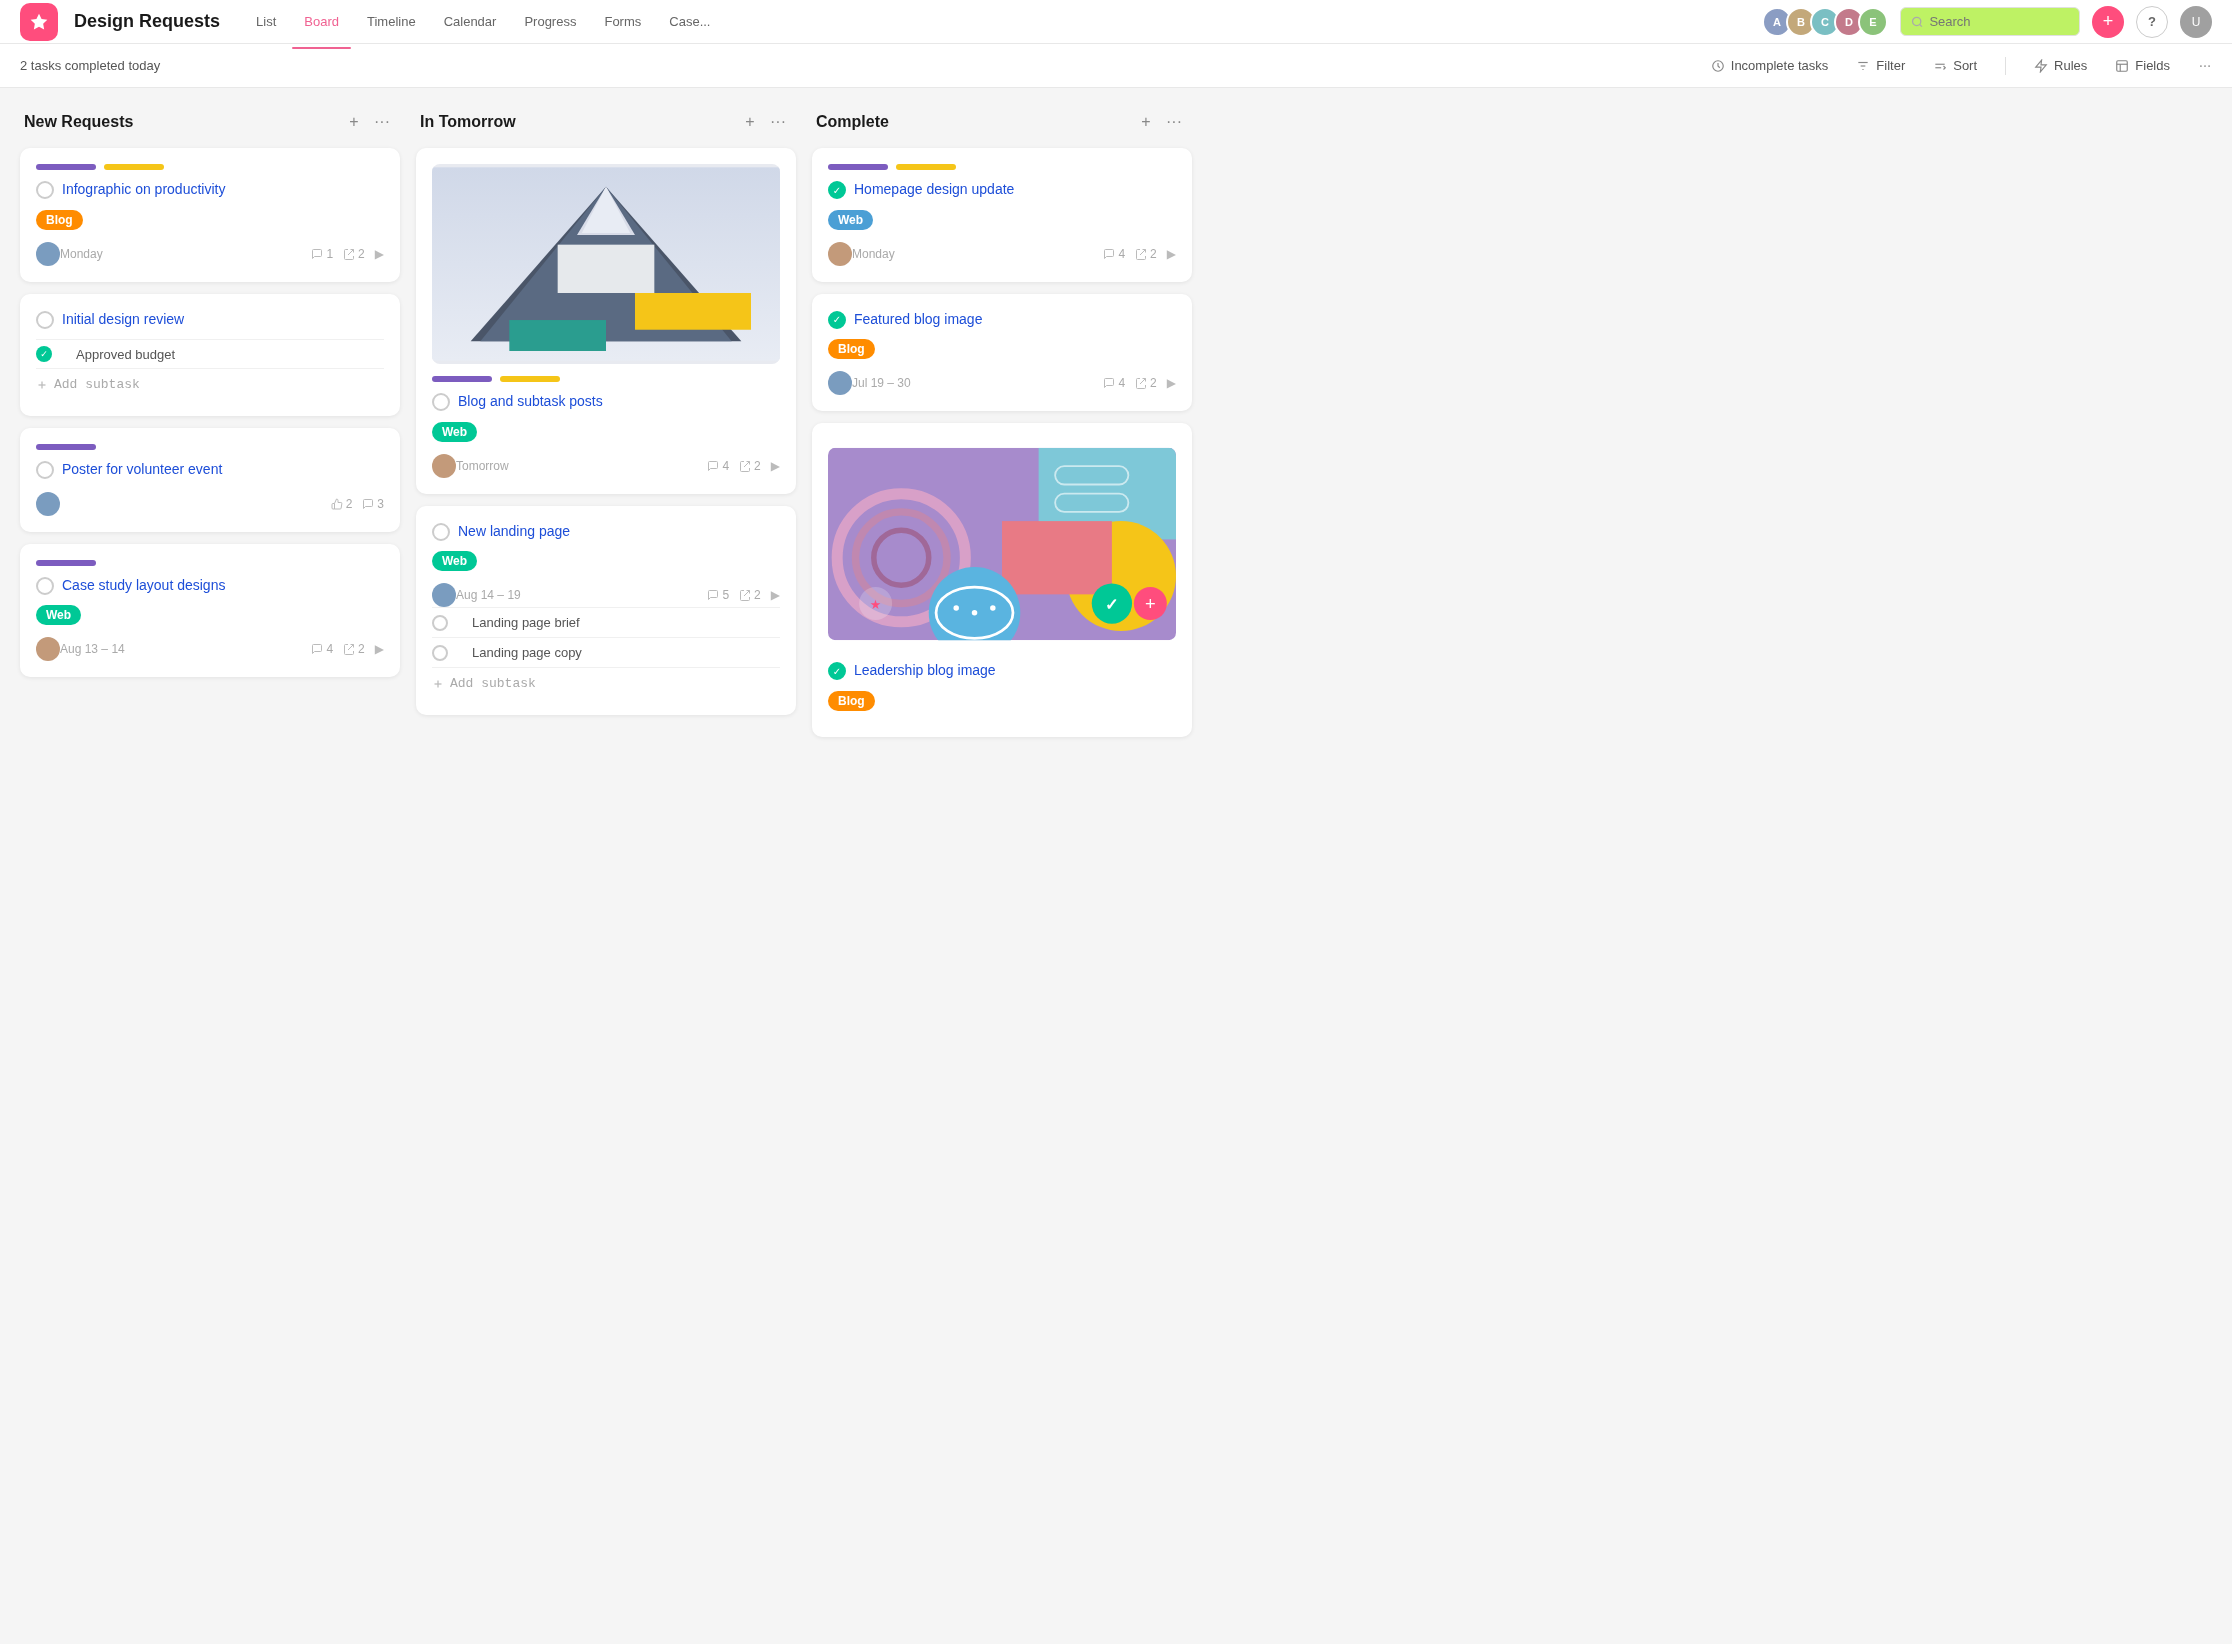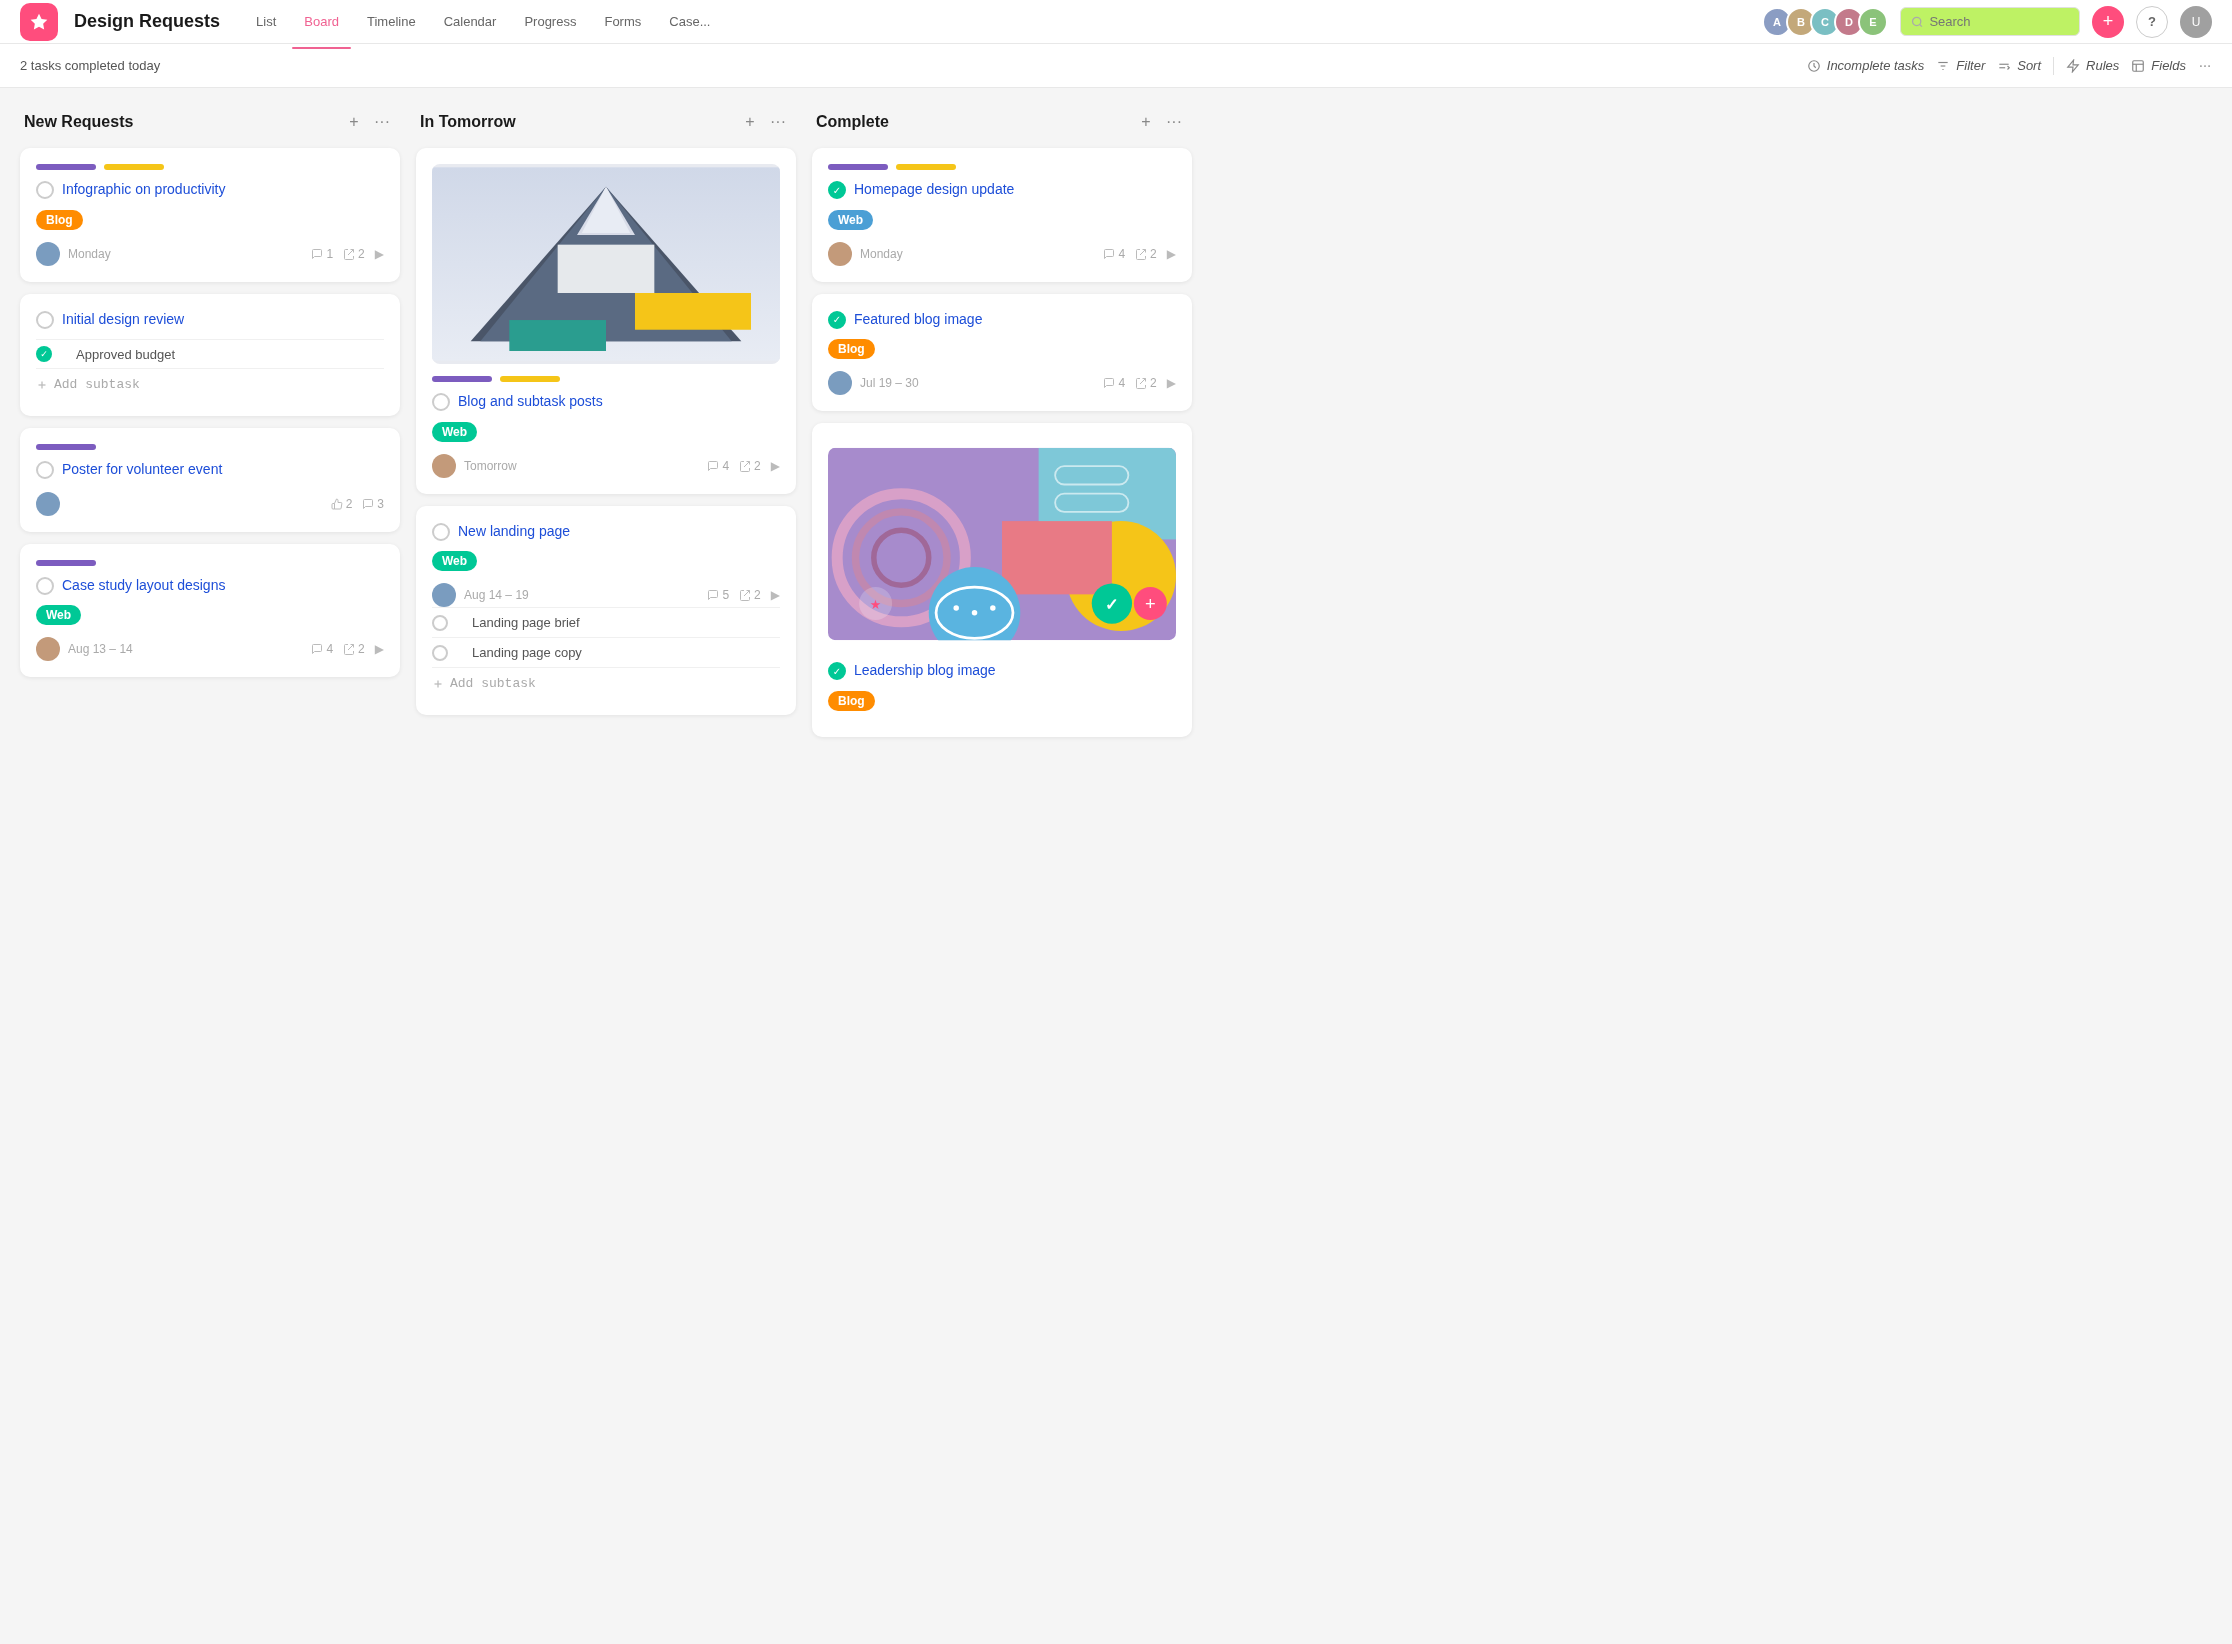--- a/index.html
+++ b/index.html
@@ -25,21 +25,21 @@
     .av5 { background: #8bc37a; }
     .search-box { display: flex; align-items: center; background: #bef264; border: 1px solid #e0e0e0; border-radius: 6px; padding: 6px 10px; gap: 6px; width: 180px; }
     .search-box input { border: none; background: transparent; outline: none; font-size: 13px; color: #666; width: 100%; }
     .add-btn { width: 32px; height: 32px; background: #ff4d7d; border-radius: 50%; display: flex; align-items: center; justify-content: center; cursor: pointer; color: #fff; font-size: 18px; font-weight: 300; }
     .help-btn { width: 32px; height: 32px; border-radius: 50%; border: 1.5px solid #ccc; display: flex; align-items: center; justify-content: center; cursor: pointer; color: #666; font-size: 13px; font-weight: 600; }
     .user-avatar { width: 32px; height: 32px; border-radius: 50%; background: #a0a0a0; display: flex; align-items: center; justify-content: center; color: #fff; font-size: 12px; }
 
     
     .status-bar { background: #fff; border-bottom: 1px solid #e8e8e8; padding: 8px 20px; display: flex; align-items: center; justify-content: space-between; height: 44px; }
     .tasks-completed { font-size: 13px; color: #555; }
-    .status-right { display: flex; align-items: center; gap: 12px; font-style: italic; }
+    .status-right { display: flex; align-items: center; gap: 28px; }
     .status-item { display: flex; align-items: center; gap: 6px; font-size: 13px; color: #555; cursor: pointer; }
     .status-item svg { width: 14px; height: 14px; }
     .divider-v { width: 1px; height: 18px; background: #e0e0e0; }
 
     
     .board { display: flex; gap: 16px; padding: 20px; overflow-x: auto; align-items: flex-start; min-height: calc(100vh - 104px); background: #f5f5f5; }
 
     
     .column { background: transparent; width: 380px; flex-shrink: 0; }
     .column-header { display: flex; align-items: center; padding: 0 4px 12px 4px; }
@@ -57,21 +57,21 @@
     .check-icon { width: 18px; height: 18px; border-radius: 50%; border: 2px solid #ccc; flex-shrink: 0; margin-top: 1px; }
     .check-icon.done { border-color: #00c896; background: #00c896; display: flex; align-items: center; justify-content: center; }
     .check-icon.done::after { content: '✓'; color: #fff; font-size: 10px; }
     .card-title { font-size: 14px; color: #1d4ed8; font-weight: 500; line-height: 1.4; }
 
     .badge { display: inline-block; padding: 3px 10px; border-radius: 12px; font-size: 12px; font-weight: 600; }
     .badge-orange { background: #ff8c00; color: #fff; }
     .badge-teal { background: #00c896; color: #fff; }
     .badge-blue { background: #4b9fd5; color: #fff; }
 
-    .card-footer { display: flex; align-items: center; gap: 8px; margin-top: 12px; }
+    .card-footer { display: flex; align-items: center; margin-top: 12px; }
     .card-footer .mini-avatar { width: 24px; height: 24px; border-radius: 50%; background: #b0b0b0; flex-shrink: 0; overflow: hidden; display: flex; align-items: center; justify-content: center; font-size: 9px; color: #fff; }
     .card-footer .date { font-size: 12px; color: #aaa; flex: 1; }
     .card-meta { display: flex; align-items: center; gap: 10px; font-size: 12px; color: #aaa; }
     .meta-item { display: flex; align-items: center; gap: 3px; }
 
     .subtask-row { display: flex; align-items: center; gap: 24px; padding: 6px 0; border-top: 1px solid #f0f0f0; }
     .subtask-check { width: 16px; height: 16px; border-radius: 50%; background: #00c896; display: flex; align-items: center; justify-content: center; flex-shrink: 0; }
     .subtask-check::after { content: '✓'; color: #fff; font-size: 9px; }
     .subtask-label { font-size: 13px; color: #555; }
     .add-subtask { display: flex; align-items: center; gap: 6px; padding: 8px 0; cursor: pointer; color: #aaa; font-size: 13px; border-top: 1px solid #f0f0f0; font-family: Liberation Mono, monospace; }

